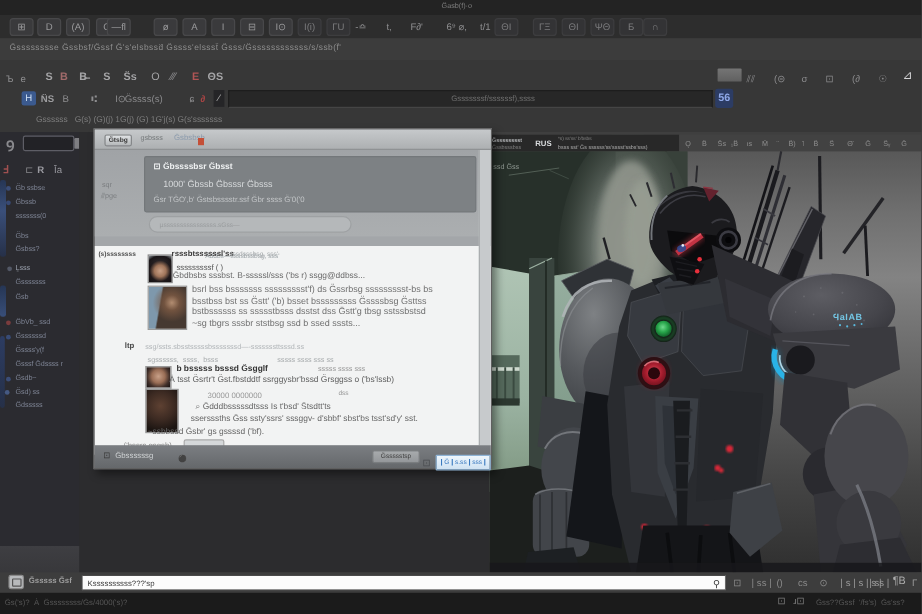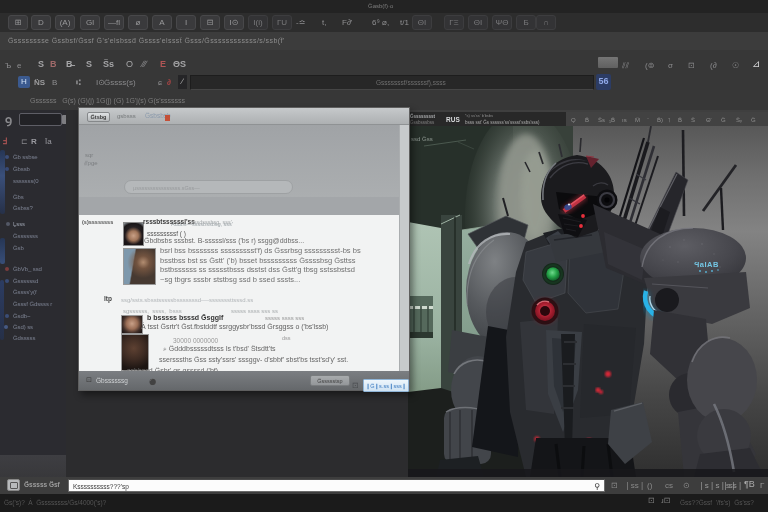--- a/index.html
+++ b/index.html
@@ -32,21 +32,21 @@
   #dlg { left:78px; top:107px; width:332px; height:284px; background:#a3a6a9;
     border:1px solid #5f5f5f; box-shadow:3px 4px 7px rgba(0,0,0,0.45); }
   #dlg-title { position:absolute; left:0; top:0; width:330px; height:17px;
     background:linear-gradient(#c6c9cb,#adb0b2); border-bottom:1px solid #8f9294; }
   #dlg-head { position:absolute; left:0; top:17px; width:330px; height:72px;
     background:linear-gradient(#a0a3a6,#abaeb0); }
   #dlg-box { position:absolute; left:41px; top:5px; width:277px; height:47px;
     background:#7d8184; border-radius:2px; border:1px solid #73777a; }
   #dlg-pill { position:absolute; left:45px; top:55px; width:169px; height:14px;
     background:#b5b8ba; border-radius:7px; border:1px solid #9ea1a3; }
-  #dlg-content { position:absolute; left:0; top:107px; width:330px; height:174px; background:#f2f3f3; }
+  #dlg-content { position:absolute; left:0; top:97px; width:330px; height:174px; background:#f2f3f3; }
   #dlg-scroll { position:absolute; left:320px; top:17px; width:10px; height:246px;
     background:#c7cacc; border-left:1px solid #aaadaf; }
   #dlg-foot { position:absolute; left:0; top:263px; width:330px; height:19px;
     background:linear-gradient(#7b7e82,#65686b); }
   .av { position:absolute; border:1px solid #9a9a9a; }
   .mtx { position:absolute; color:#6a6a6a; font-size:7px; white-space:nowrap; }
 
   
   #botbar { left:0; top:477px; width:768px; height:17px; background:#3d3d3d; }
   #statbar { left:0; top:494px; width:768px; height:18px; background:#1b1b1b; }
@@ -59,21 +59,21 @@
 
   <div class="abs" id="topbar">
     <span style="position:absolute;left:368px;top:3px;font-size:6px;color:#7e7e7e;">G̈asb(f)·o</span>
   </div>
 
   <div class="abs" id="iconrow">
     <div class="tbtn" style="left:8px;">⊞</div>
     <div class="tbtn" style="left:31px;">D</div>
     <div class="tbtn" style="left:55px;">(A)</div>
     <div class="tbtn" style="left:80px;">Gl</div>
-    <div class="tbtn" style="left:104px;">—fl</div>
+    <div class="tbtn" style="left:89px;">—fl</div>
     <div class="tbtn" style="left:128px;">ø</div>
     <div class="tbtn" style="left:152px;">A</div>
     <div class="tbtn" style="left:176px;">I</div>
     <div class="tbtn" style="left:200px;">⊟</div>
     <div class="tbtn" style="left:224px;">I⊙</div>
     <div class="tbtn dim" style="left:248px;">I(i)</div>
     <div class="tbtn dim" style="left:272px;">ΓU</div>
     <div class="tgl" style="left:296px;">-≏</div>
     <div class="tgl" style="left:322px;">t,</div>
     <div class="tgl" style="left:342px;">F∂'</div>
@@ -426,20 +426,25 @@
   <div class="abs" id="dlg">
     <div id="dlg-title">
       <div style="position:absolute;left:8px;top:4px;width:23px;height:10px;background:linear-gradient(#dfe2e4,#b5b8ba);border:1px solid #85888a;border-radius:2px;font-size:5.5px;color:#3a3a3a;font-weight:bold;text-align:center;line-height:9px;" class="blurry">G̈tsbg</div>
       <span class="blurry" style="position:absolute;left:38px;top:5px;font-size:6px;color:#74787a;">gsbsss</span>
       <span class="blurry" style="position:absolute;left:66px;top:4px;font-size:6.5px;color:#8b9aac;">G̈sbsbsb</span>
       <div style="position:absolute;left:86px;top:7px;width:5px;height:6px;background:#c45038;"></div>
     </div>
     <div id="dlg-head">
       <div class="blurry" style="position:absolute;left:6px;top:27px;font-size:6px;color:#7b7e80;">sqr</div>
       <div class="blurry" style="position:absolute;left:5px;top:35px;font-size:6px;color:#7b7e80;">⫻pge</div>
+      <div id="dlg-box" class="blurry">
+        <div style="position:absolute;left:7px;top:4px;font-size:7px;color:#eff1f2;font-weight:bold;">⊡ G̈bssssbsr G̈bsst</div>
+        <div style="position:absolute;left:15px;top:18px;font-size:7.5px;color:#d7dadc;">1000' G̈bssb G̈bsssr G̈bsss</div>
+        <div style="position:absolute;left:7px;top:32px;font-size:6.5px;color:#c2c5c7;">G̈sr TG̈O',b' G̈stsbsssstr.ssf G̈br ssss G̈'0('0</div>
+      </div>
       <div id="dlg-pill">
         <span class="blurry" style="position:absolute;left:8px;top:4px;font-size:5.5px;color:#989b9d;">µssssssssssssssss.sGss—</span>
       </div>
     </div>
     <div id="dlg-content">
 
       <span class="blurry" style="position:absolute;left:3px;top:4px;font-size:5.5px;color:#4d4d4d;font-weight:bold;">(s)ssssssss</span>
       <span class="blurry" style="position:absolute;left:92px;top:6px;font-size:5.5px;color:#9aa2a6;">Ȧddbs—ssssbssbsg,  sss'</span>
 
       <div class="av" style="left:44px;top:7px;width:21px;height:24px;background:radial-gradient(circle at 50% 58%,#c9a086 0%,#a0755a 30%,rgba(30,24,26,0.92) 55%,rgba(20,16,18,0.96) 78%,rgba(20,16,18,0) 100%),linear-gradient(#9aa2a8 0 18%,#2a2326 40% 100%);border-color:#8a8a8a;"></div>

